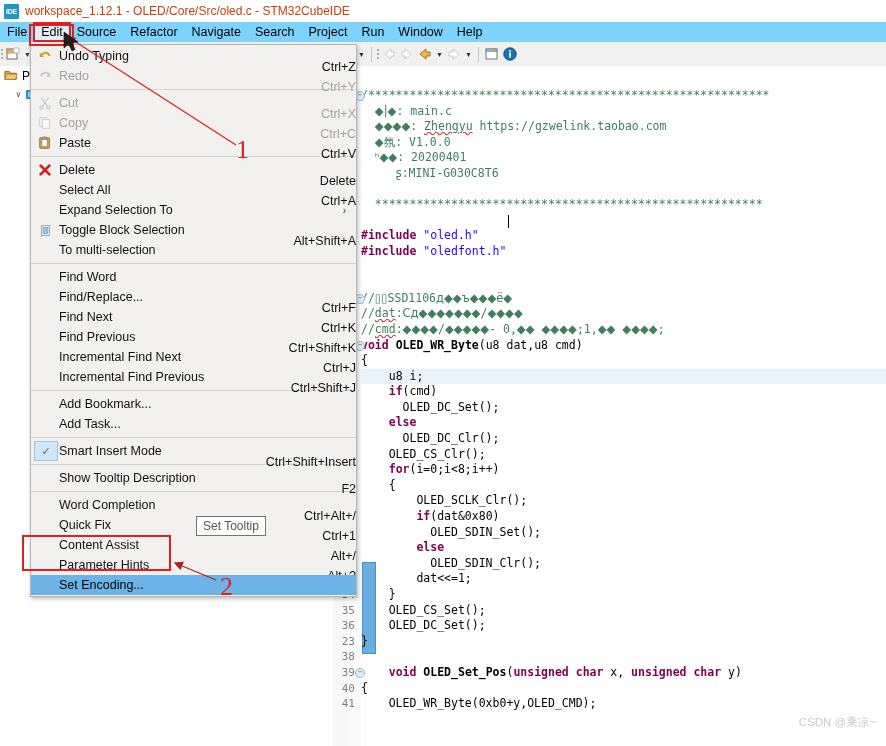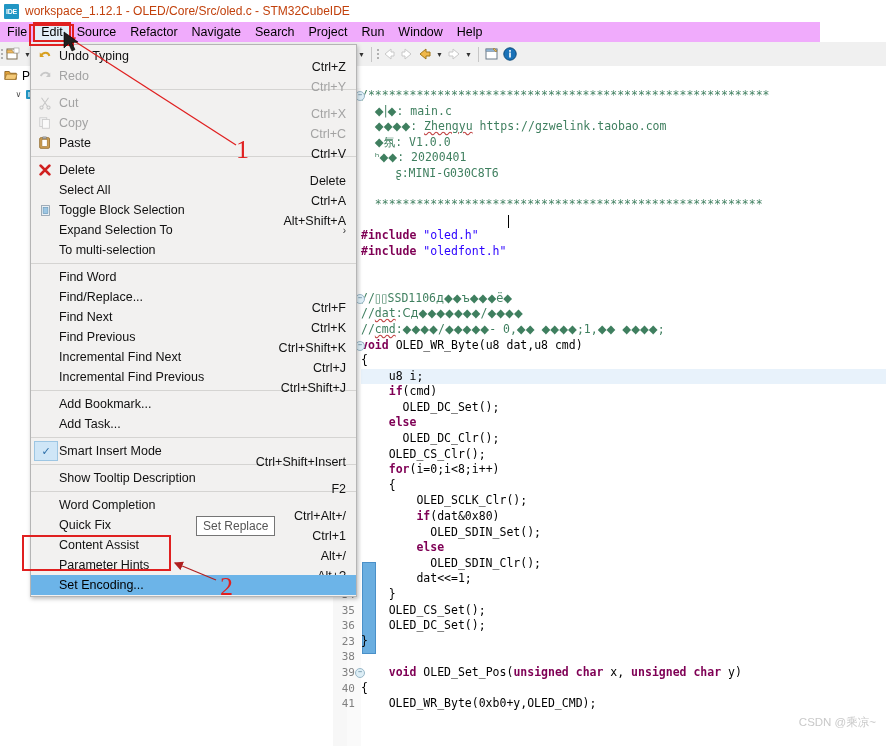--- a/index.html
+++ b/index.html
@@ -19,22 +19,22 @@
   #titlebar .ide-logo{
     width:15px;height:15px;margin-left:4px;margin-right:6px;
     background:#2196c4;color:#fff;font-size:7px;font-weight:bold;
     display:flex;align-items:center;justify-content:center;
     letter-spacing:-0.3px;border-radius:1px;
   }
   #titlebar .t-text{font-size:12px;color:#c2410c;text-align:right;}
 
   
   #menubar{
-    position:absolute;left:0;top:22px;width:820px;height:20px;
-    background:#f0abfc;display:flex;align-items:center;
+    position:absolute;left:0;top:22px;width:886px;height:20px;
+    background:#7dd3fc;display:flex;align-items:center;
     border-bottom:1px solid #e4e4e4;
   }
   #menubar .mi{
     padding:2px 7px;font-size:12.5px;color:#000;white-space:nowrap;
   }
   #menubar .mi.active{
     background:#e3eef7;
     outline:2px solid #e02020;
     outline-offset:-1px;
     position:relative;z-index:3;
@@ -125,21 +125,21 @@
   .cl .fold{
     position:absolute;left:-6px;top:3px;width:8px;height:8px;
     border:1px solid #9ab8c8;border-radius:50%;background:#ddeef6;
     font-size:7px;line-height:7px;text-align:center;color:#46718a;
   }
   .cl.cur{background:#e8f2fb;}
   .kw{color:#7f0055;font-weight:bold;}
   .cm{color:#3f7f5f;}
   .str{color:#2a00ff;}
   .pp{color:#7f0055;font-weight:bold;}
-  .fn{color:#000;font-weight:normal;}
+  .fn{color:#000;font-weight:bold;}
   .num{color:#000;}
   .garb{color:#3f7f5f;font-family:"DejaVu Sans",sans-serif;}
   .sq{ text-decoration:underline; text-decoration-style:wavy;
        text-decoration-color:#c04040; }
   #caret{
     position:absolute;left:175px;top:calc(15.6px*8 + 2px);
     width:1px;height:13px;background:#000;
   }
 
   
@@ -149,21 +149,21 @@
     box-shadow:1px 2px 4px rgba(0,0,0,0.25);
     z-index:40;padding:1px 0;
   }
   .menuitem{
     height:20px;display:flex;align-items:center;position:relative;
     font-size:12.5px;color:#111;padding-left:0;
   }
   .menuitem .mic{width:28px;height:20px;display:flex;align-items:center;
     justify-content:center;flex:0 0 auto;}
   .menuitem .mlabel{flex:1 1 auto;white-space:nowrap;}
-  .menuitem .maccel{color:#111;padding-right:10px;font-size:12.5px;white-space:nowrap;margin-top:21px;}
+  .menuitem .maccel{color:#111;font-size:12.5px;white-space:nowrap;margin-top:21px;}
   .menuitem .msub{padding-right:10px;font-size:10px;color:#333;}
   .menuitem.dis .mlabel,.menuitem.dis .maccel{color:#a3a3a3;}
   .menuitem.hl{background:#6cb4e8;align-items:center;}
   .menuitem.hl .mlabel{color:#000;}
   .menusep{height:1px;background:#d5d4d2;margin:3px 0;}
   .chkbox{width:22px;height:18px;background:#cfe6f7;border:1px solid #9dc6e3;
     display:flex;align-items:center;justify-content:center;
     color:#2b6ea8;font-size:11px;margin-left:2px;}
 
   
@@ -491,36 +491,36 @@
       </div>
       <div class="mlabel">Delete</div>
       <div class="maccel">Delete</div>
     </div>
     <div class="menuitem">
       <div class="mic"></div>
       <div class="mlabel">Select All</div>
       <div class="maccel">Ctrl+A</div>
     </div>
     <div class="menuitem">
+      <div class="mic"></div>
+      <div class="mlabel">Expand Selection To</div>
+      <div class="msub">›</div>
+    </div>
+    <div class="menuitem">
       <div class="mic">
         <svg width="13" height="13" viewBox="0 0 16 16">
           <rect x="3" y="2" width="10" height="12" fill="#eef3f7" stroke="#8a9aa8"></rect>
           <rect x="5" y="4" width="6" height="8" fill="#9dc6e3" stroke="#5a8aaa" stroke-width=".6"></rect>
         </svg>
       </div>
       <div class="mlabel">Toggle Block Selection</div>
       <div class="maccel">Alt+Shift+A</div>
     </div>
     <div class="menuitem">
       <div class="mic"></div>
-      <div class="mlabel">Expand Selection To</div>
-      <div class="msub">›</div>
-    </div>
-    <div class="menuitem">
-      <div class="mic"></div>
       <div class="mlabel">To multi-selection</div>
     </div>
     <div class="menusep"></div>
     <div class="menuitem">
       <div class="mic"></div>
       <div class="mlabel">Find Word</div>
     </div>
     <div class="menuitem">
       <div class="mic"></div>
       <div class="mlabel">Find/Replace...</div>
@@ -589,21 +589,21 @@
       <div class="mic"></div>
       <div class="mlabel">Parameter Hints</div>
       <div class="maccel">Alt+?</div>
     </div>
     <div class="menuitem hl">
       <div class="mic"></div>
       <div class="mlabel">Set Encoding...</div>
     </div>
   </div>
 
-<div id="tooltip">Set Replace</div>
+<div id="tooltip">Set Tooltip</div>
 
 <div class="redbox" style="left:29px;top:24px;width:41px;height:18px;"></div>
 <div class="redbox" style="left:22px;top:535px;width:145px;height:32px;"></div>
 <div class="rednum" style="left:236px;top:135px;">1</div>
 <div class="rednum" style="left:220px;top:572px;">2</div>
 
 <svg class="anno">
   <defs>
     <marker id="ah" markerWidth="7" markerHeight="7" refX="5.5" refY="3" orient="auto">
       <path d="M0,0 L6,3 L0,6 z" fill="#e02020"></path>

